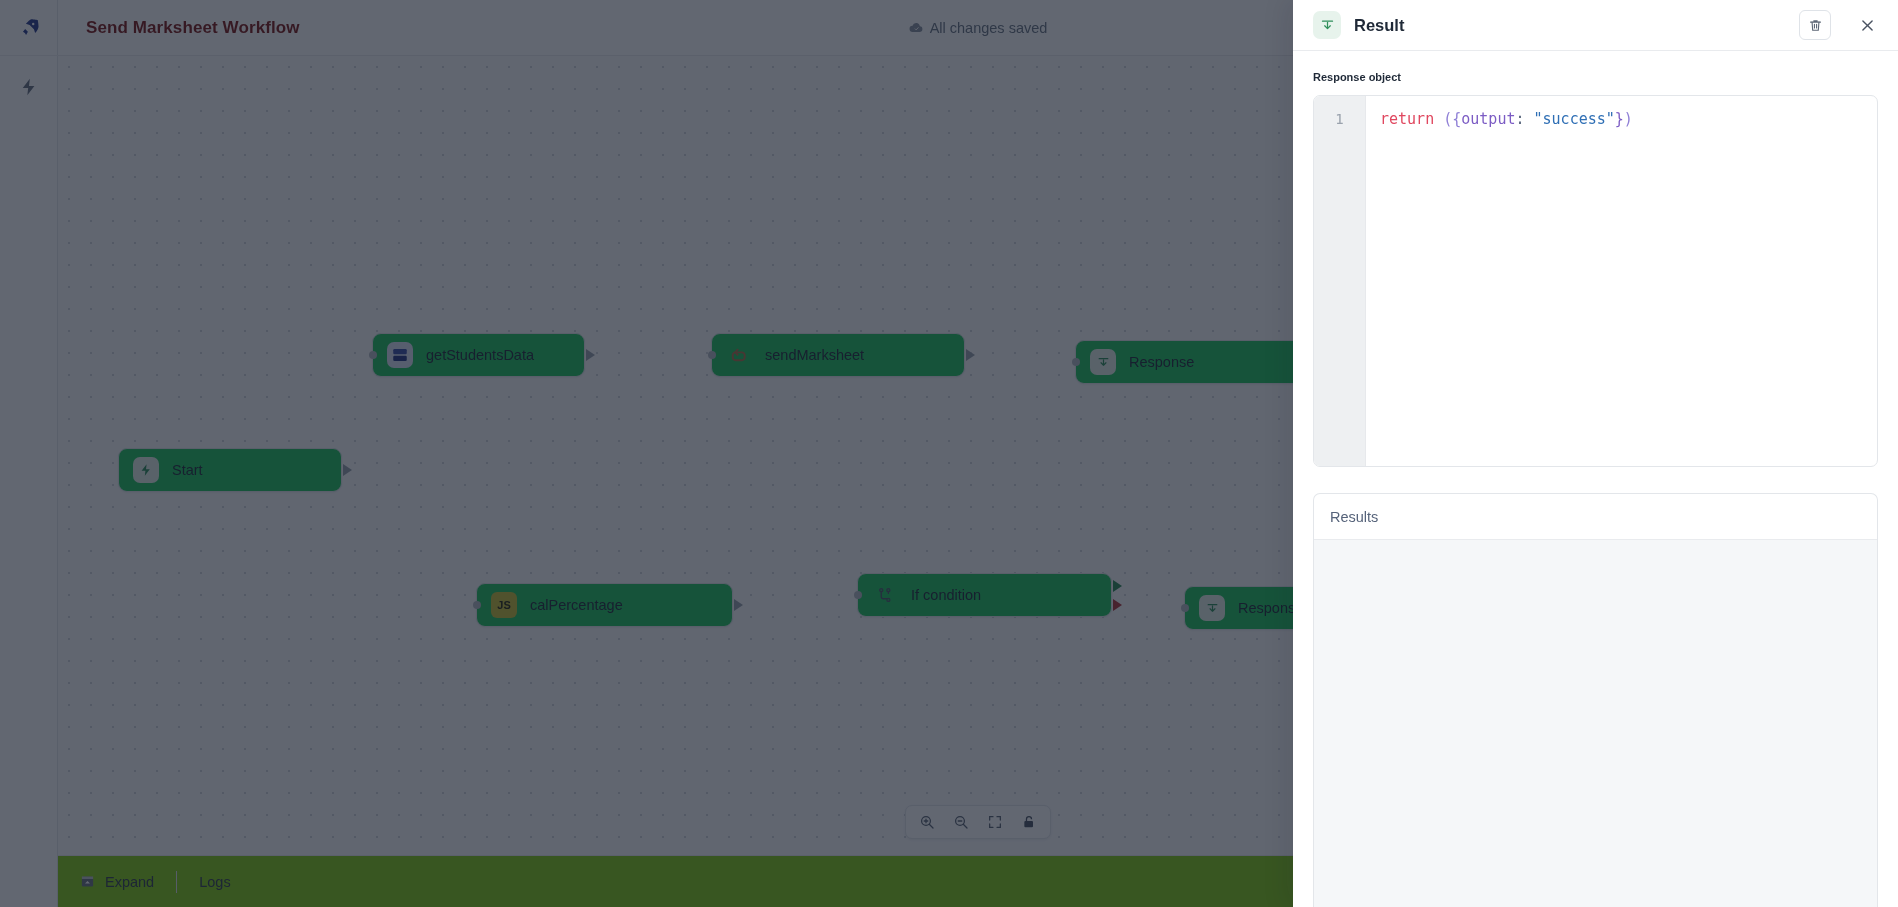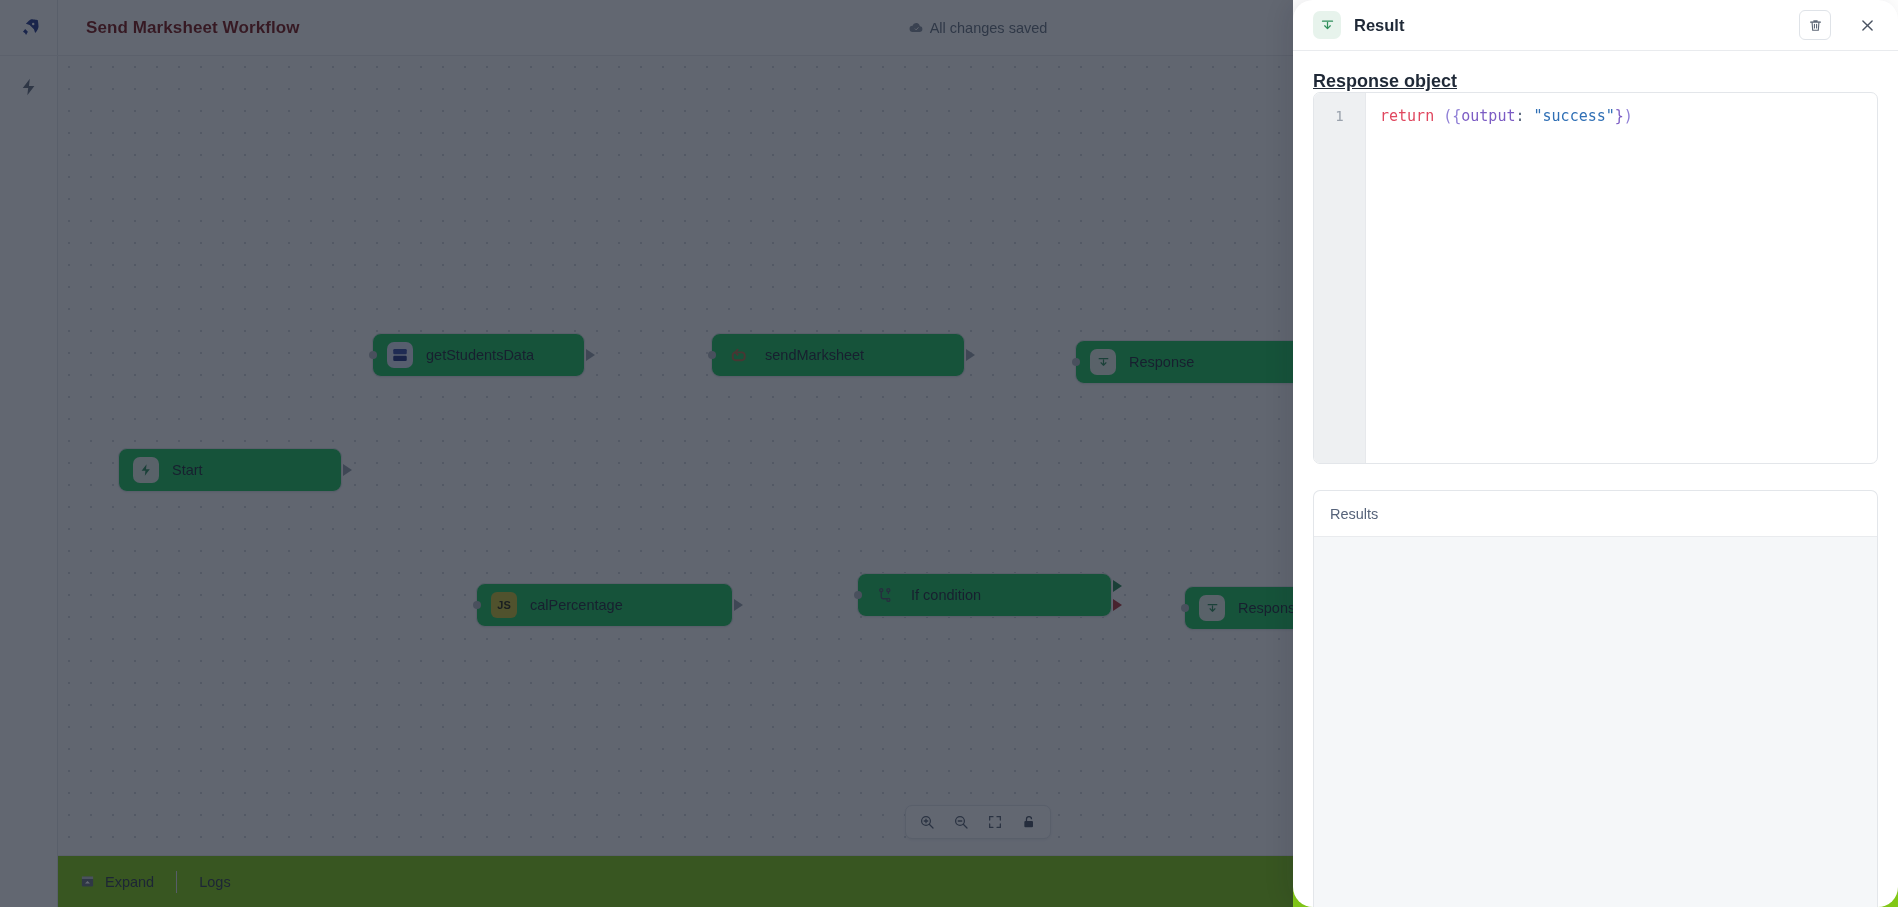--- a/index.html
+++ b/index.html
@@ -120,21 +120,21 @@
     position: absolute; left: 0; top: 0; width: 1293px; height: 907px;
     background: rgba(17,25,39,.66);
   }
 
   
   #panel {
     position: absolute; right: 0; top: 0;
     width: 605px; height: 907px;
     background: #ffffff;
     box-shadow: -6px 0 24px rgba(16,24,40,.10);
-    display: flex; flex-direction: column; border-radius: 20px;
+    display: flex; flex-direction: column;
   }
   .p-head {
     height: 51px; flex: 0 0 51px;
     border-bottom: 1px solid #e9ebee;
     display: flex; align-items: center;
     padding: 0 16px 0 20px;
     gap: 13px;
   }
   .p-head-ico {
     width: 28px; height: 28px; border-radius: 7px;
@@ -148,21 +148,21 @@
     border: 1px solid #dfe3e8; background: #fff;
     display: flex; align-items: center; justify-content: center;
   }
   .plain-btn {
     width: 30px; height: 30px; margin-left: 8px;
     display: flex; align-items: center; justify-content: center;
   }
 
   .p-body { flex: 1 1 auto; padding: 20px 20px 0 20px; display: flex; flex-direction: column; min-height: 0; }
 
-  .field-label { font-size: 18px; font-weight: 600; color: #1f2937; margin-bottom: 0; text-decoration: underline; }
+  .field-label { font-size: 11px; font-weight: 600; color: #1f2937; margin-bottom: 12px; }
 
   .code-card {
     border: 1px solid #e3e6ea;
     border-radius: 7px;
     height: 372px; flex: 0 0 372px;
     display: flex; overflow: hidden; background: #ffffff;
   }
   .gutter {
     width: 52px; flex: 0 0 52px;
     background: #eef0f2;

